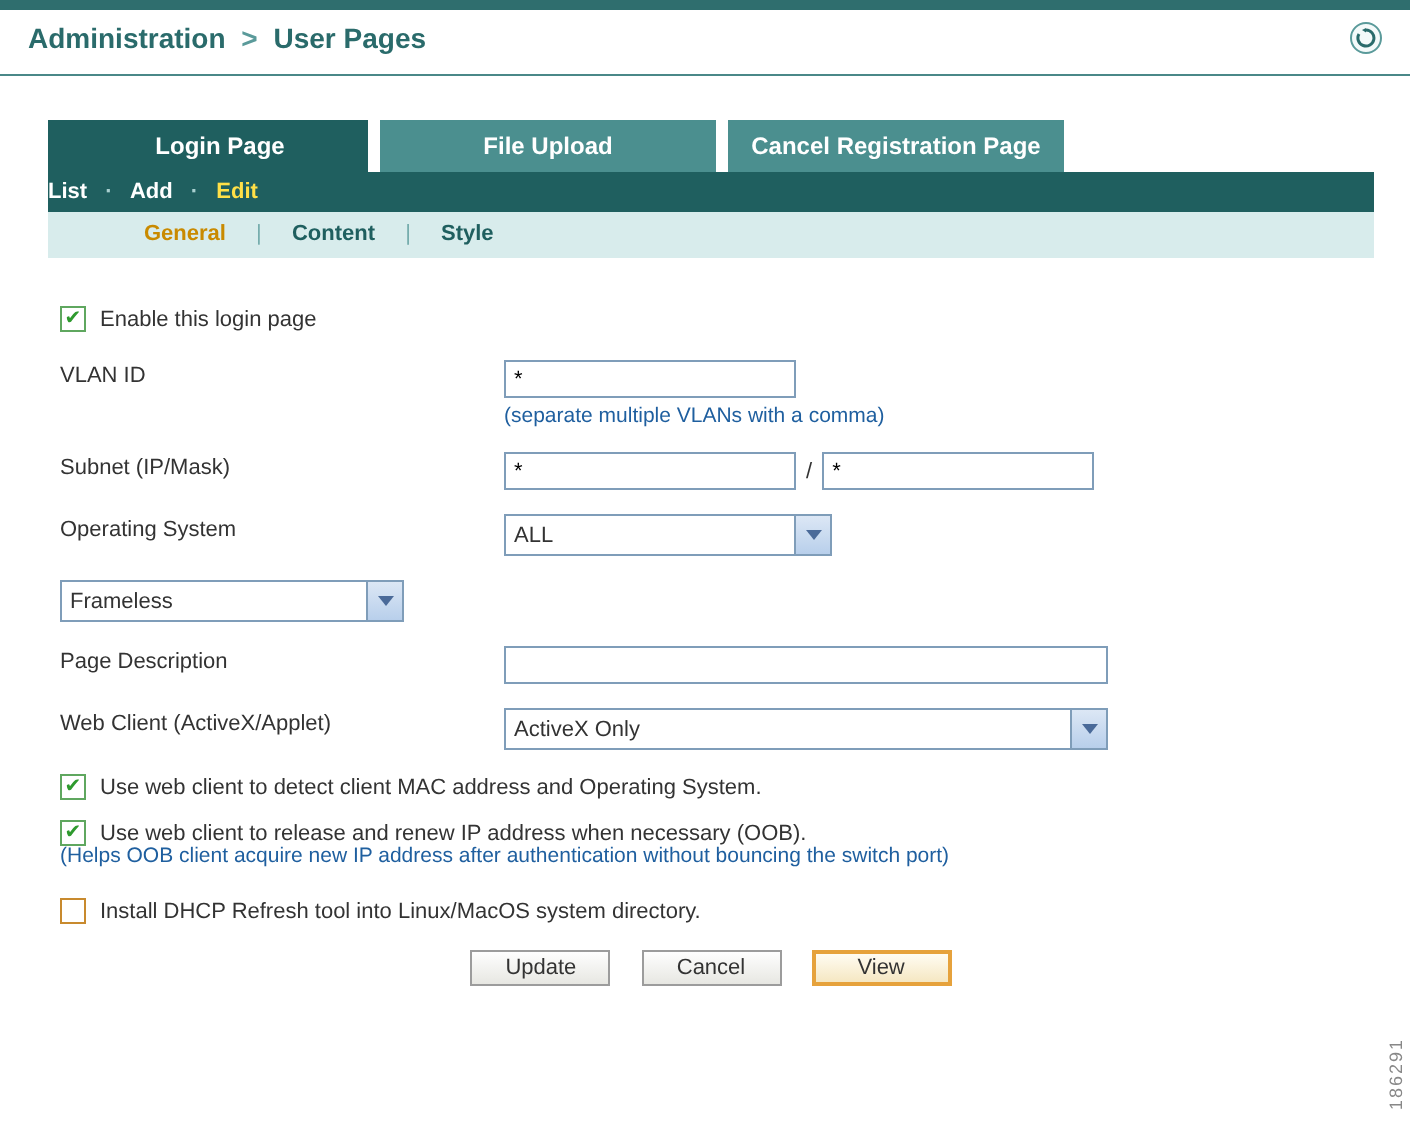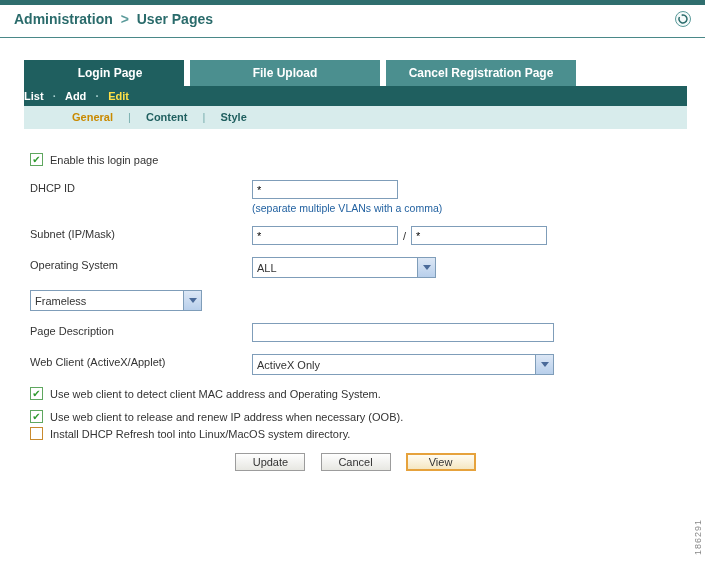--- a/index.html
+++ b/index.html
@@ -40,21 +40,21 @@
   .content-wrap { padding: 22px 18px 18px 24px; }
   .tabs-row1 { display: flex; }
   .tab1 {
     padding: 6px 0;
     text-align: center;
     font-weight: bold;
     font-size: 12px;
     cursor: pointer;
   }
   .tab1.a { width: 160px; background: #1f5f5f; color: #fff; padding-left: 12px; }
-  .tab1:not(.a) { width: 190px; background: #4b8f8f; color: #fff; margin-left: 6px; }
+  .tab1:not(.a) { width: 168px; background: #4b8f8f; color: #fff; margin-left: 6px; }
   .tabs-row2 {
     background: #1f5f5f;
     padding: 4px 0;
     color: #fff;
     font-size: 11px;
     font-weight: bold;
   }
   .tabs-row2 .link { color: #fff; cursor: pointer; }
   .tabs-row2 .link.active { color: #ffe047; }
   .tabs-row2 .dot { color: #a8cfcf; padding: 0 6px; }
@@ -178,39 +178,39 @@
   </div>
 
   <div class="form-area">
 
     <div class="chk-row">
       <span class="chk checked"></span>
       <span>Enable this login page</span>
     </div>
 
     <div class="row">
-      <div class="lbl">DHCP ID</div>
+      <div class="lbl">VLAN ID</div>
       <div>
         <input type="text" class="field" style="width: 146px;" value="*">
         <div class="hint">(separate multiple VLANs with a comma)</div>
       </div>
     </div>
 
     <div class="row">
       <div class="lbl">Subnet (IP/Mask)</div>
       <div style="display:flex;align-items:center;">
         <input type="text" class="field" style="width: 146px;" value="*">
         <span style="padding:0 5px">/</span>
         <input type="text" class="field" style="width: 136px;" value="*">
       </div>
     </div>
 
     <div class="row">
       <div class="lbl">Operating System</div>
-      <div class="sel" style="width:184px">
+      <div class="sel" style="width:164px">
         <span>ALL</span>
         <span class="arrow"></span>
       </div>
     </div>
 
     <div class="row">
       <div class="sel" style="width:172px">
         <span>Frameless</span>
         <span class="arrow"></span>
       </div>
@@ -231,20 +231,21 @@
 
     <div class="chk-row" style="margin-bottom:10px;">
       <span class="chk checked"></span>
       <span>Use web client to detect client MAC address and Operating System.</span>
     </div>
 
     <div class="chk-row" style="margin-bottom:4px;">
       <span class="chk checked"></span>
       <span>Use web client to release and renew IP address when necessary (OOB).</span>
     </div>
+    <div class="note">(Helps OOB client acquire new IP address after authentication without bouncing the switch port)</div>
 
     <div class="chk-row" style="margin-bottom:3px;">
       <span class="chk unchecked"></span>
       <span>Install DHCP Refresh tool into Linux/MacOS system directory.</span>
     </div>
 
     <div class="btn-row">
       <span class="btn">Update</span>
       <span class="btn">Cancel</span>
       <span class="btn view">View</span>

